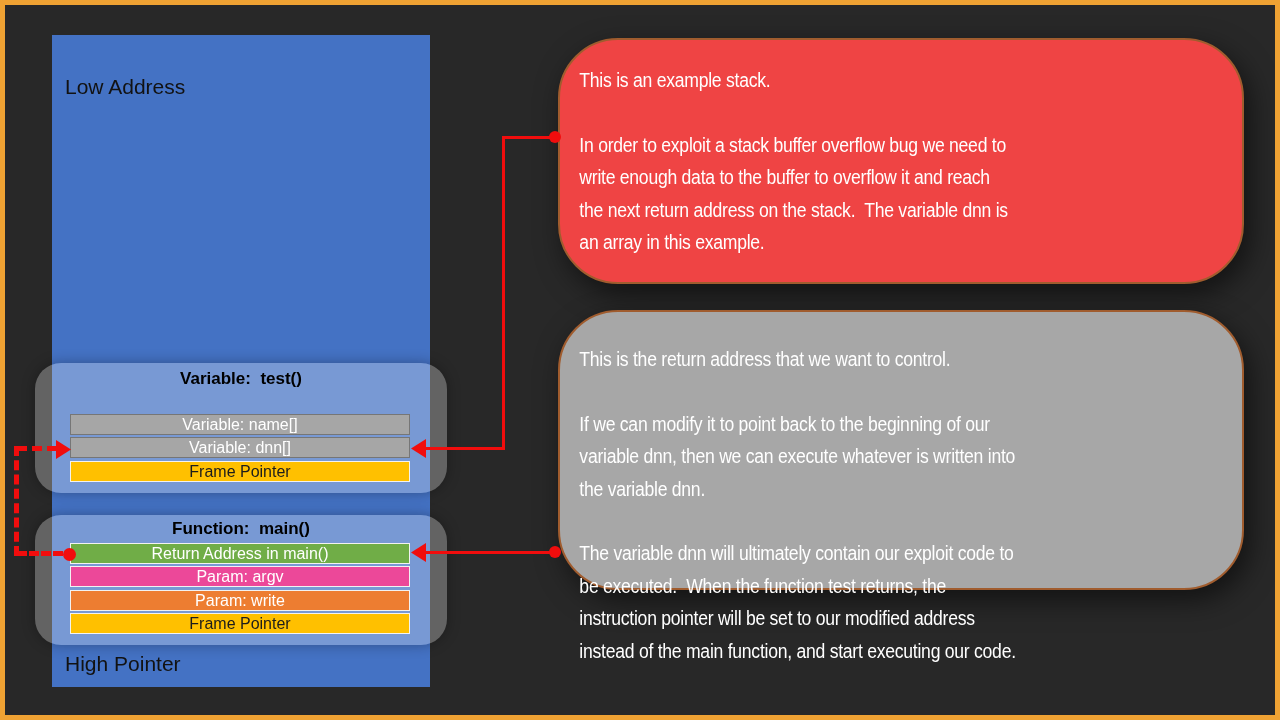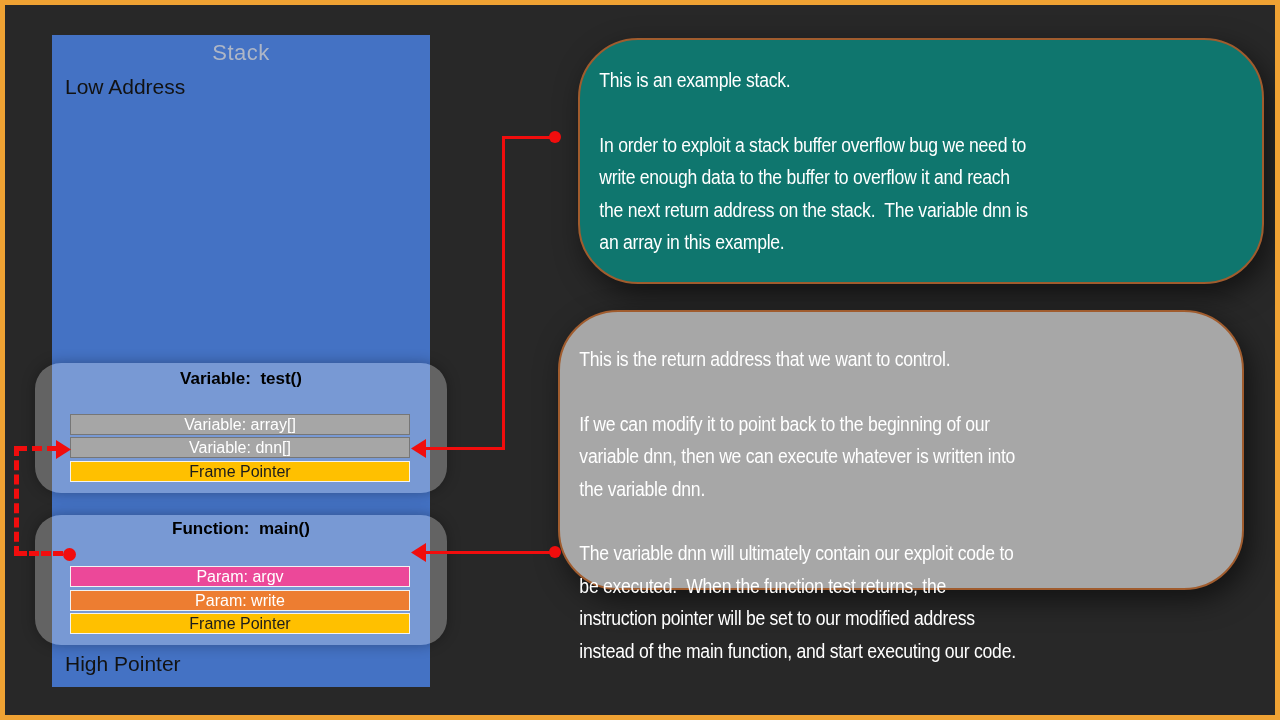--- a/index.html
+++ b/index.html
@@ -77,37 +77,37 @@
   .head-right { clip-path:polygon(100% 50%, 0 0, 0 100%); }
   .dash-v { width:0;  border-left:5px dashed #f10d0d; z-index:30; }
   .dash-h { height:0; border-top:5px dashed #f10d0d;  z-index:30; }
 </style>
 </head>
 <body>
 
 <div class="page" style="background-color: rgb(40, 40, 40);">
 
   <div class="abs stack-rect" style="background-color: rgb(68, 114, 196);"></div>
-  <div class="abs stack-title" style="color: rgb(174, 182, 198);">Stack</div>
   <div class="abs addr-label addr-low">Low Address</div>
   <div class="abs addr-label addr-high">High Pointer</div>
 
   <div class="abs frame-overlay overlay-test"></div>
   <div class="abs frame-title title-test">Variable:  test()</div>
-  <div class="abs bar bar-gray" style="top: 414px; background-color: rgb(166, 166, 166); color: rgb(255, 255, 255);">Variable: array[]</div>
+  <div class="abs bar bar-gray" style="top: 414px; background-color: rgb(166, 166, 166); color: rgb(255, 255, 255);">Variable: name[]</div>
   <div class="abs bar bar-gray" style="top: 437px; background-color: rgb(166, 166, 166); color: rgb(255, 255, 255);">Variable: dnn[]</div>
   <div class="abs bar bar-bright" style="top: 461px; background-color: rgb(255, 192, 0); color: rgb(28, 28, 28);">Frame Pointer</div>
 
   <div class="abs frame-overlay overlay-main"></div>
   <div class="abs frame-title title-main">Function:  main()</div>
+  <div class="abs bar bar-bright" style="top: 543px; background-color: rgb(112, 173, 71); color: rgb(255, 255, 255);">Return Address in main()</div>
   <div class="abs bar bar-bright" style="top: 566px; background-color: #ec4899; color: rgb(255, 255, 255);">Param: argv</div>
   <div class="abs bar bar-bright" style="top: 590px; background-color: rgb(237, 125, 49); color: rgb(255, 255, 255);">Param: write</div>
   <div class="abs bar bar-bright" style="top: 613px; background-color: rgb(255, 192, 0); color: rgb(28, 28, 28);">Frame Pointer</div>
 
-  <div class="abs callout callout-1" style="background-color: #0f766e; border-color: rgb(160, 92, 46); margin-left: 20px;">
+  <div class="abs callout callout-1" style="background-color: #ef4444; border-color: rgb(160, 92, 46);">
     <div class="callout-text" style="color: rgb(255, 255, 255);">This is an example stack.
 
 In order to exploit a stack buffer overflow bug we need to
 write enough data to the buffer to overflow it and reach
 the next return address on the stack.  The variable dnn is
 an array in this example.</div>
   </div>
   <div class="abs callout callout-2" style="background-color: rgb(167, 167, 167); border-color: rgb(160, 92, 46);">
     <div class="callout-text" style="color: rgb(255, 255, 255);">This is the return address that we want to control.
 

